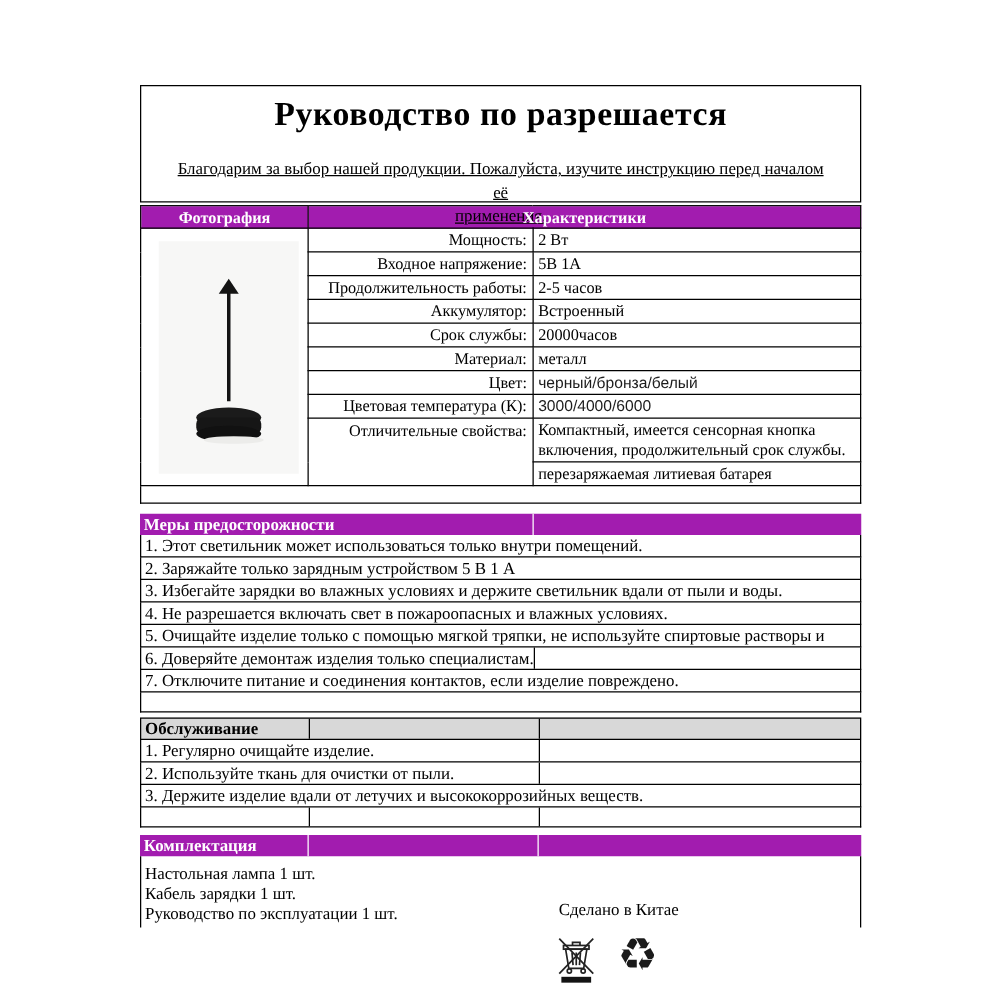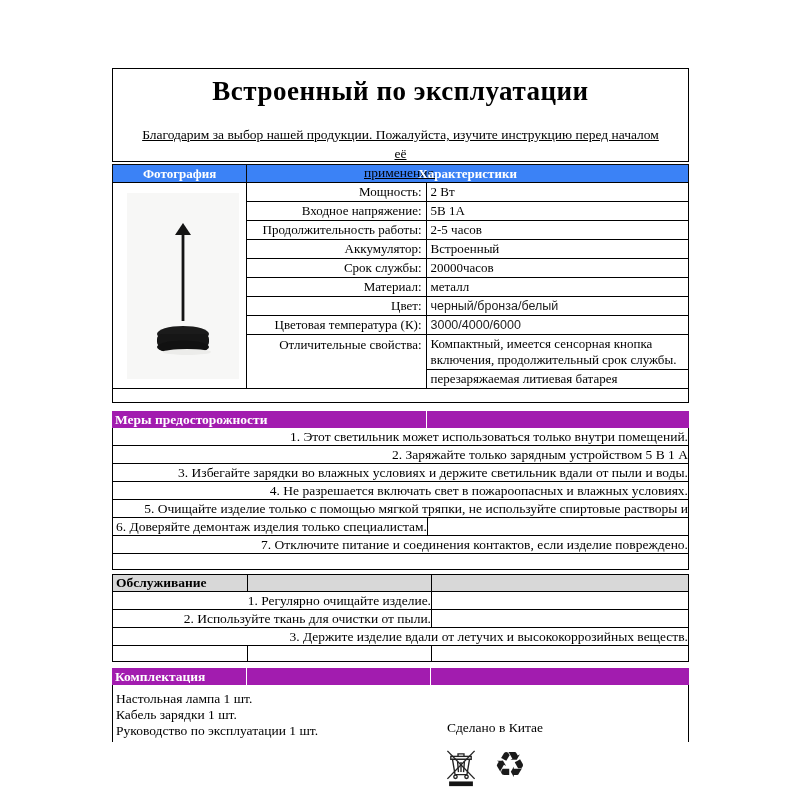--- a/index.html
+++ b/index.html
@@ -8,58 +8,58 @@
   .doc { position: absolute; left: 112px; top: 68px; width: 577px; }
 
   
   .title-box { border: 1px solid #000; height: 94px; text-align: center; padding: 7px 26px 0 26px; }
   .title { font-size: 27px; font-weight: bold; letter-spacing: 0.5px; }
   .subtitle { margin-top: 18px; font-size: 13.5px; line-height: 19px; text-decoration: underline; }
 
   
   table.spec { width: 100%; border-collapse: collapse; table-layout: fixed; margin-top: 2px; }
   table.spec th, table.spec td { border: 1px solid #000; font-size: 13px; vertical-align: middle; }
-  tr.hdr th { background: #3b82f6; color: #fff; height: 18px; font-weight: bold; border-color:#0c0c0c; border-bottom-color:#000; }
+  tr.hdr th { background: #a21caf; color: #fff; height: 18px; font-weight: bold; border-color:#0c0c0c; border-bottom-color:#000; }
   td.lbl { text-align: right; padding: 1px 4px 1px 2px; height: 18px; line-height: 16px; }
   td.lbl.top { vertical-align: top; padding-top: 2px; }
   td.val { text-align: left; padding: 1px 2px 1px 4px; line-height: 16px; }
   td.val.sans { font-family: "Liberation Sans", "DejaVu Sans", sans-serif; font-size: 12.5px; color: #1c1c1c; }
   td.photo-cell { vertical-align: middle; text-align: center; }
   .photo-bg { width: 112px; height: 186px; margin: 5px auto 5px 14px; background: #f7f7f6; display: flex; align-items: center; justify-content: center; }
   .empty-row-full { border: 1px solid #000; border-top: none; height: 14px; }
 
   
   .gap8 { height: 8px; } .gap6 { height: 6px; } .gap4 { height: 4px; }
   .bar { height: 17px; display: flex; font-weight: bold; font-size: 13.5px; line-height: 17px; }
   .bar .cell { padding-left: 3px; }
   .bar.black { background: #a21caf; color: #fff; }
   .bar.black .cell { border-right: 1px solid #fff; }
   .bar.black .cell:last-child { border-right: none; }
   .bar.gray { background: #d8d8d8; color: #000; border: 1px solid #000; height: 18px; line-height: 16px; }
   .bar.gray .cell { border-right: 1px solid #000; }
   .bar.gray .cell:last-child { border-right: none; }
-  .srow { border: 1px solid #000; border-top: none; font-size: 13.5px; line-height: 15px; padding: 1px 0 1px 3px; min-height: 16px; text-align: right; }
+  .srow { border: 1px solid #000; border-top: none; font-size: 13.5px; line-height: 15px; padding: 1px 0 1px 3px; min-height: 16px; }
   .srow.split { display: flex; padding: 0; }
   .srow.split .cl { border-right: 1px solid #000; padding: 1px 0 1px 3px; }
   .srow.split .cr { flex: 1; }
   .w315 { width: 315px; } .w135 { width: 135px; } .w184 { width: 184px; } .w319 { width: 319px; }
 
   
   .pkg-body { border-left: 1px solid #000; border-right: 1px solid #000; height: 57px; position: relative; padding: 6px 0 0 3px; font-size: 13.5px; line-height: 16px; }
   .made-in { position: absolute; left: 334px; top: 35px; }
   .icons { margin: 4px 0 0 332px; display: flex; gap: 16px; align-items: flex-start; height: 44px; }
   .recycle { font-family: "DejaVu Sans", sans-serif; font-size: 36px; line-height: 38px; color: #1a1a1a; }
 </style>
 </head>
 <body>
 
 <div class="doc">
 
   <div class="title-box">
-    <div class="title">Встроенный по эксплуатации</div>
+    <div class="title">Руководство по разрешается</div>
     <div class="subtitle">
       <div>Благодарим за выбор нашей продукции. Пожалуйста, изучите инструкцию перед началом её</div>
       <div>применения.</div>
     </div>
   </div>
 
   <table class="spec">
     <colgroup>
         <col style="width:134px">
         <col style="width:179px">

